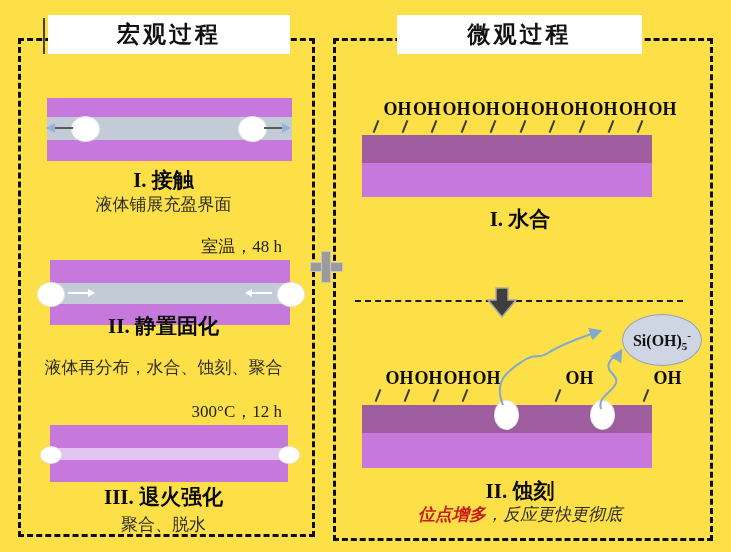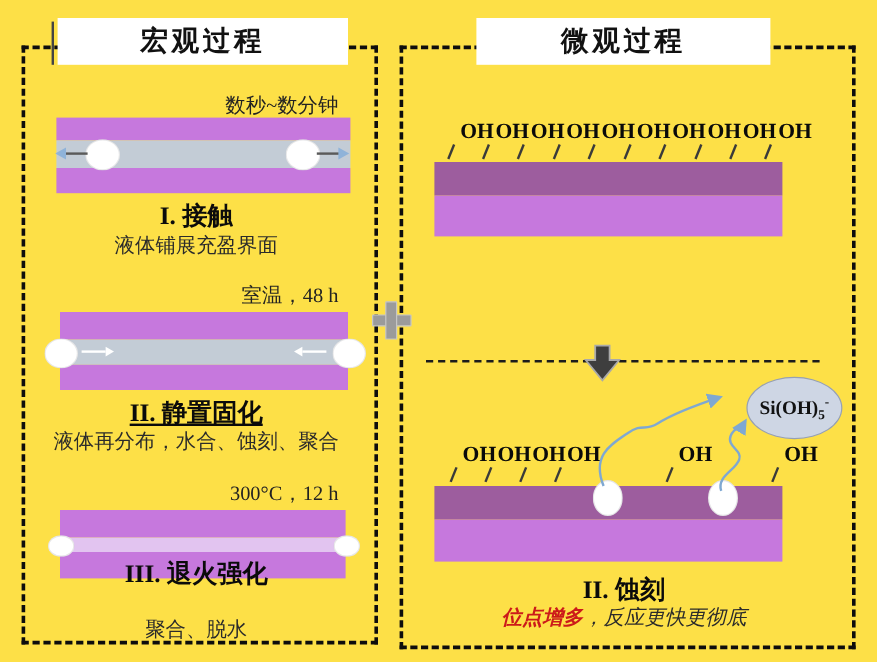--- a/index.html
+++ b/index.html
@@ -40,21 +40,20 @@
 
 <div class="stage">
 
   <div class="panel-border" style="left:18px;top:38px;width:291px;height:493px;"></div>
   <div class="tick" style="left:43px;top:18px;height:36px;"></div>
 
   <div class="title-band" style="left:48px;top:15px;width:242px;height:39px;">
     <span class="panel-title">宏观过程</span>
   </div>
 
-  <div class="timing" style="left:100px;top:76px;width:182px;">数秒~数分钟</div>
 
   <div class="slab" style="left:47px;top:98px;width:245px;height:19px;"></div>
   <div class="liquid" style="left:47px;top:117px;width:245px;height:23px;"></div>
   <div class="slab" style="left:47px;top:140px;width:245px;height:21px;"></div>
   <div class="oval" style="left:71px;top:116px;width:27px;height:24px;"></div>
   <div class="oval" style="left:238px;top:116px;width:27px;height:24px;"></div>
   <div class="shaft" style="left:54px;top:127px;width:19px;height:2px;background:#5a5a5a;"></div>
   <div class="tri" style="left:46px;top:123px;border-top:5px solid transparent;border-bottom:5px solid transparent;border-right:9px solid #8fb3d9;"></div>
   <div class="shaft" style="left:264px;top:127px;width:19px;height:2px;background:#5a5a5a;"></div>
   <div class="tri" style="left:282px;top:123px;border-top:5px solid transparent;border-bottom:5px solid transparent;border-left:9px solid #8fb3d9;"></div>
@@ -67,32 +66,32 @@
   <div class="slab" style="left:50px;top:260px;width:240px;height:23px;"></div>
   <div class="liquid" style="left:50px;top:283px;width:240px;height:21px;"></div>
   <div class="slab" style="left:50px;top:304px;width:240px;height:21px;"></div>
   <div class="oval" style="left:37px;top:282px;width:26px;height:23px;"></div>
   <div class="oval" style="left:277px;top:282px;width:26px;height:23px;"></div>
   <div class="shaft" style="left:68px;top:292px;width:20px;height:2px;background:#fff;"></div>
   <div class="tri" style="left:88px;top:289px;border-top:4px solid transparent;border-bottom:4px solid transparent;border-left:7px solid #fff;"></div>
   <div class="shaft" style="left:252px;top:292px;width:20px;height:2px;background:#fff;"></div>
   <div class="tri" style="left:245px;top:289px;border-top:4px solid transparent;border-bottom:4px solid transparent;border-right:7px solid #fff;"></div>
 
-  <div class="step-heading" style="left:18px;top:330px;width:291px;text-decoration:underline;">II. 静置固化</div>
+  <div class="step-heading" style="left:18px;top:312px;width:291px;">II. 静置固化</div>
   <div class="step-desc" style="left:18px;top:356px;width:291px;">液体再分布，水合、蚀刻、聚合</div>
 
   <div class="timing" style="left:100px;top:400px;width:182px;">300°C，12 h</div>
 
   <div class="slab" style="left:50px;top:425px;width:238px;height:23px;"></div>
   <div class="film" style="left:50px;top:448px;width:238px;height:12px;"></div>
   <div class="slab" style="left:50px;top:460px;width:238px;height:22px;"></div>
   <div class="oval" style="left:40px;top:446px;width:20px;height:16px;"></div>
   <div class="oval" style="left:278px;top:446px;width:20px;height:16px;"></div>
 
-  <div class="step-heading" style="left:18px;top:464px;width:291px;">III. 退火强化</div>
+  <div class="step-heading" style="left:18px;top:483px;width:291px;">III. 退火强化</div>
   <div class="step-desc" style="left:18px;top:513px;width:291px;">聚合、脱水</div>
 
   <div class="plusbar" style="left:310px;top:262px;width:31px;height:8px;"></div>
   <div class="plusbar" style="left:321px;top:251px;width:8px;height:30px;"></div>
 
   <div class="panel-border" style="left:333px;top:38px;width:374px;height:497px;"></div>
 
   <div class="title-band" style="left:397px;top:15px;width:245px;height:39px;">
     <span class="panel-title">微观过程</span>
   </div>
@@ -136,20 +135,21 @@
       </div>
     <div class="oh-unit">
         <span class="oh-text">OH</span>
         <div class="bond"></div>
       </div>
   </div>
 
   <div class="slab-dark" style="left:362px;top:135px;width:290px;height:28px;"></div>
   <div class="slab" style="left:362px;top:163px;width:290px;height:34px;"></div>
 
+  <div class="step-heading" style="left:333px;top:205px;width:374px;">I. 水合</div>
 
   <div class="divider-dashed" style="left:355px;top:300px;width:328px;"></div>
 
   <div class="oh-unit-abs" style="left:364px;top:368px;">
       <span class="oh-text">OH</span>
       <div class="bond"></div>
     </div>
   <div class="oh-unit-abs" style="left:393px;top:368px;">
       <span class="oh-text">OH</span>
       <div class="bond"></div>

